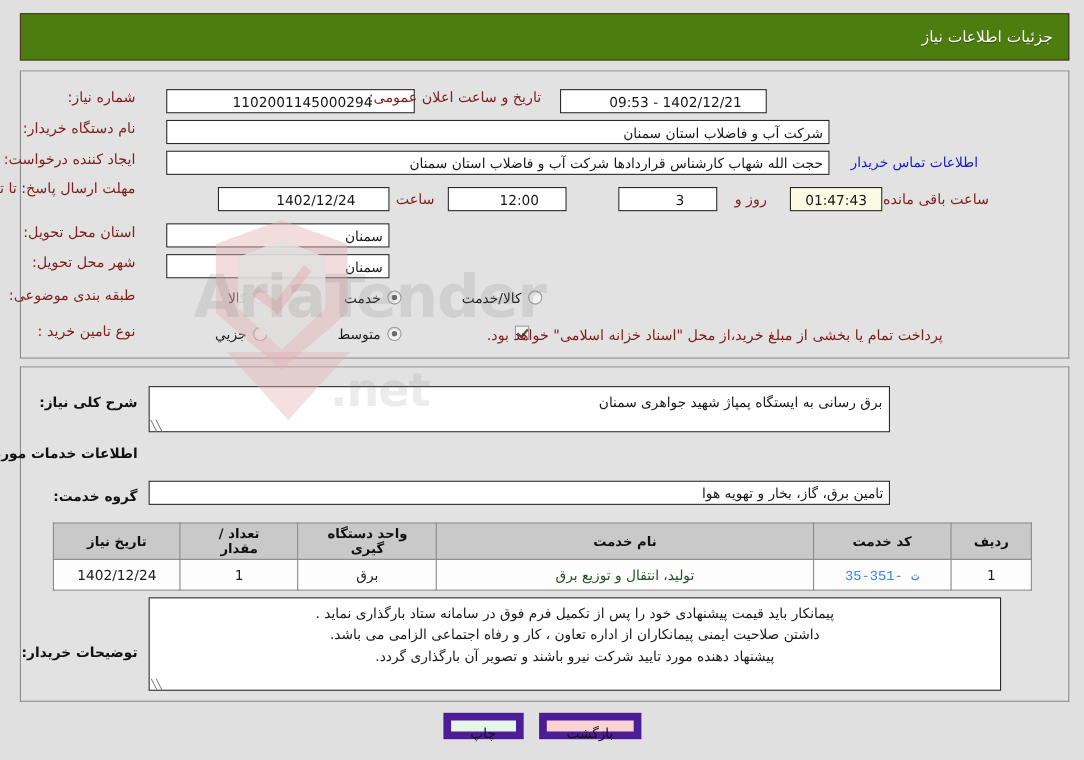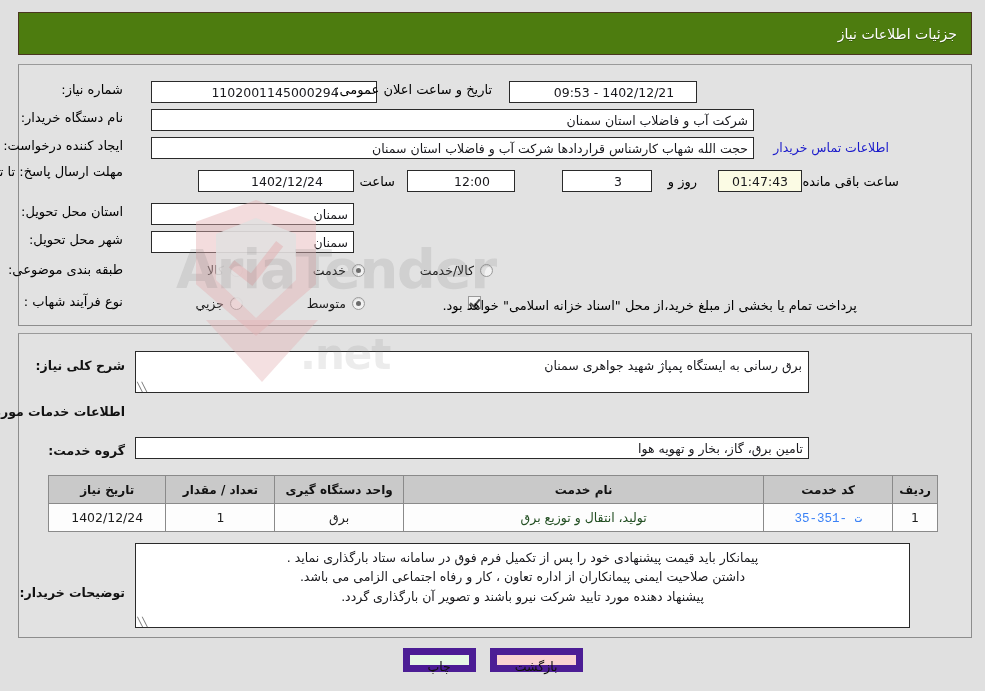--- a/index.html
+++ b/index.html
@@ -77,21 +77,21 @@
     border: 1px solid #8d8d8d;
     border-top-color: #9a9a9a;
     z-index: 2;
   }
   .panel-top { left: 18px; top: 64px; width: 954px; height: 262px; }
   .panel-mid { left: 18px; top: 333px; width: 954px; height: 305px; }
 
   
   .row { position: absolute; display: flex; align-items: center; }
   .lbl {
-    font-size: 13px; color: #000000; white-space: nowrap;
+    font-size: 13px; color: #7f1d1d; white-space: nowrap;
     text-align: right;
   }
   .lbl-b { font-size: 12.5px; color: #111; font-weight: bold; white-space: nowrap; }
 
   .fld {
     background: #ffffff;
     border: 1px solid #2a2a2a;
     height: 22px;
     font-size: 12.5px;
     color: #18181c;
@@ -149,21 +149,21 @@
 
   
   table.items {
     position: absolute; left: 48px; top: 475px;
     width: 890px; border-collapse: collapse;
     font-size: 12.5px; z-index: 3;
   }
   table.items th {
     background: #c9c9c9; border: 1px solid #8a8a8a;
     font-size: 12px; font-weight: bold; color: #111;
-    height: 28px; padding: 2px 6px; text-align: center;
+    height: 28px; padding: 2px 20px; text-align: center;
   }
   table.items td {
     background: #fdfdfd; border: 1px solid #8a8a8a;
     height: 28px; padding: 2px 6px; text-align: center; color: #1c1c1c;
   }
   table.items td.name { color: #234f23; }
   table.items td.code { color: #3b82f6; font-family: Liberation Mono, monospace; }
 
   
   .btnbar {
@@ -252,21 +252,21 @@
   <div class="opt" style="position:absolute; right:620px; top:263px; z-index:3;">
     <span class="radio on"></span>
     <span class="t">خدمت</span>
   </div>
   <div class="opt" style="position:absolute; right:492px; top:263px; z-index:3;">
     <span class="radio"></span>
     <span class="t">کالا/خدمت</span>
   </div>
 
   <div class="row" style="right:862px; top:294px; z-index:3;">
-    <div class="lbl">نوع فرآیند شهاب :</div>
+    <div class="lbl">نوع تامین خرید :</div>
   </div>
   <div class="opt" style="position:absolute; right:742px; top:296px; z-index:3;">
     <span class="radio"></span>
     <span class="t">جزیي</span>
   </div>
   <div class="opt" style="position:absolute; right:620px; top:296px; z-index:3;">
     <span class="radio on"></span>
     <span class="t">متوسط</span>
   </div>
   <div class="opt" style="position:absolute; right:504px; top:296px; z-index:3;">

